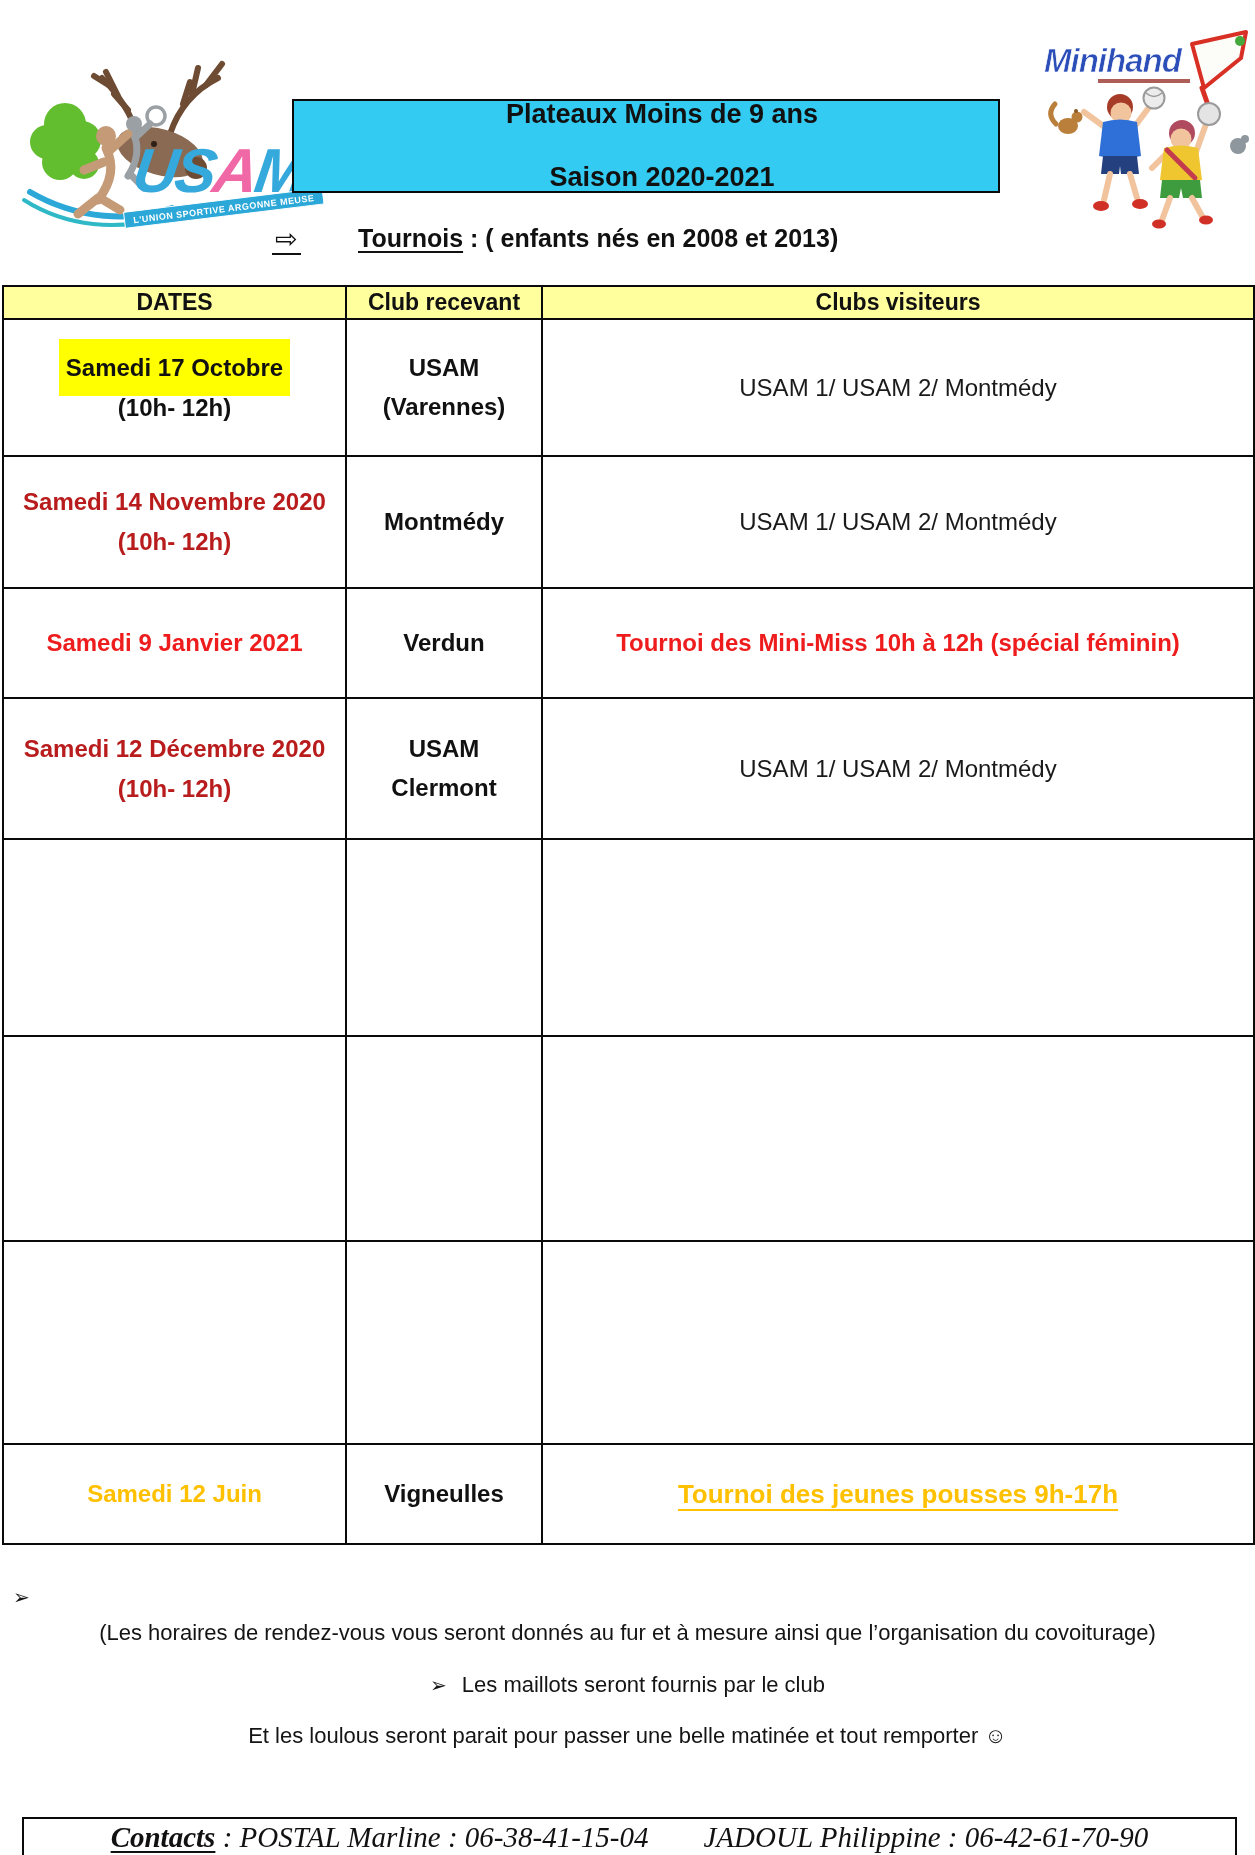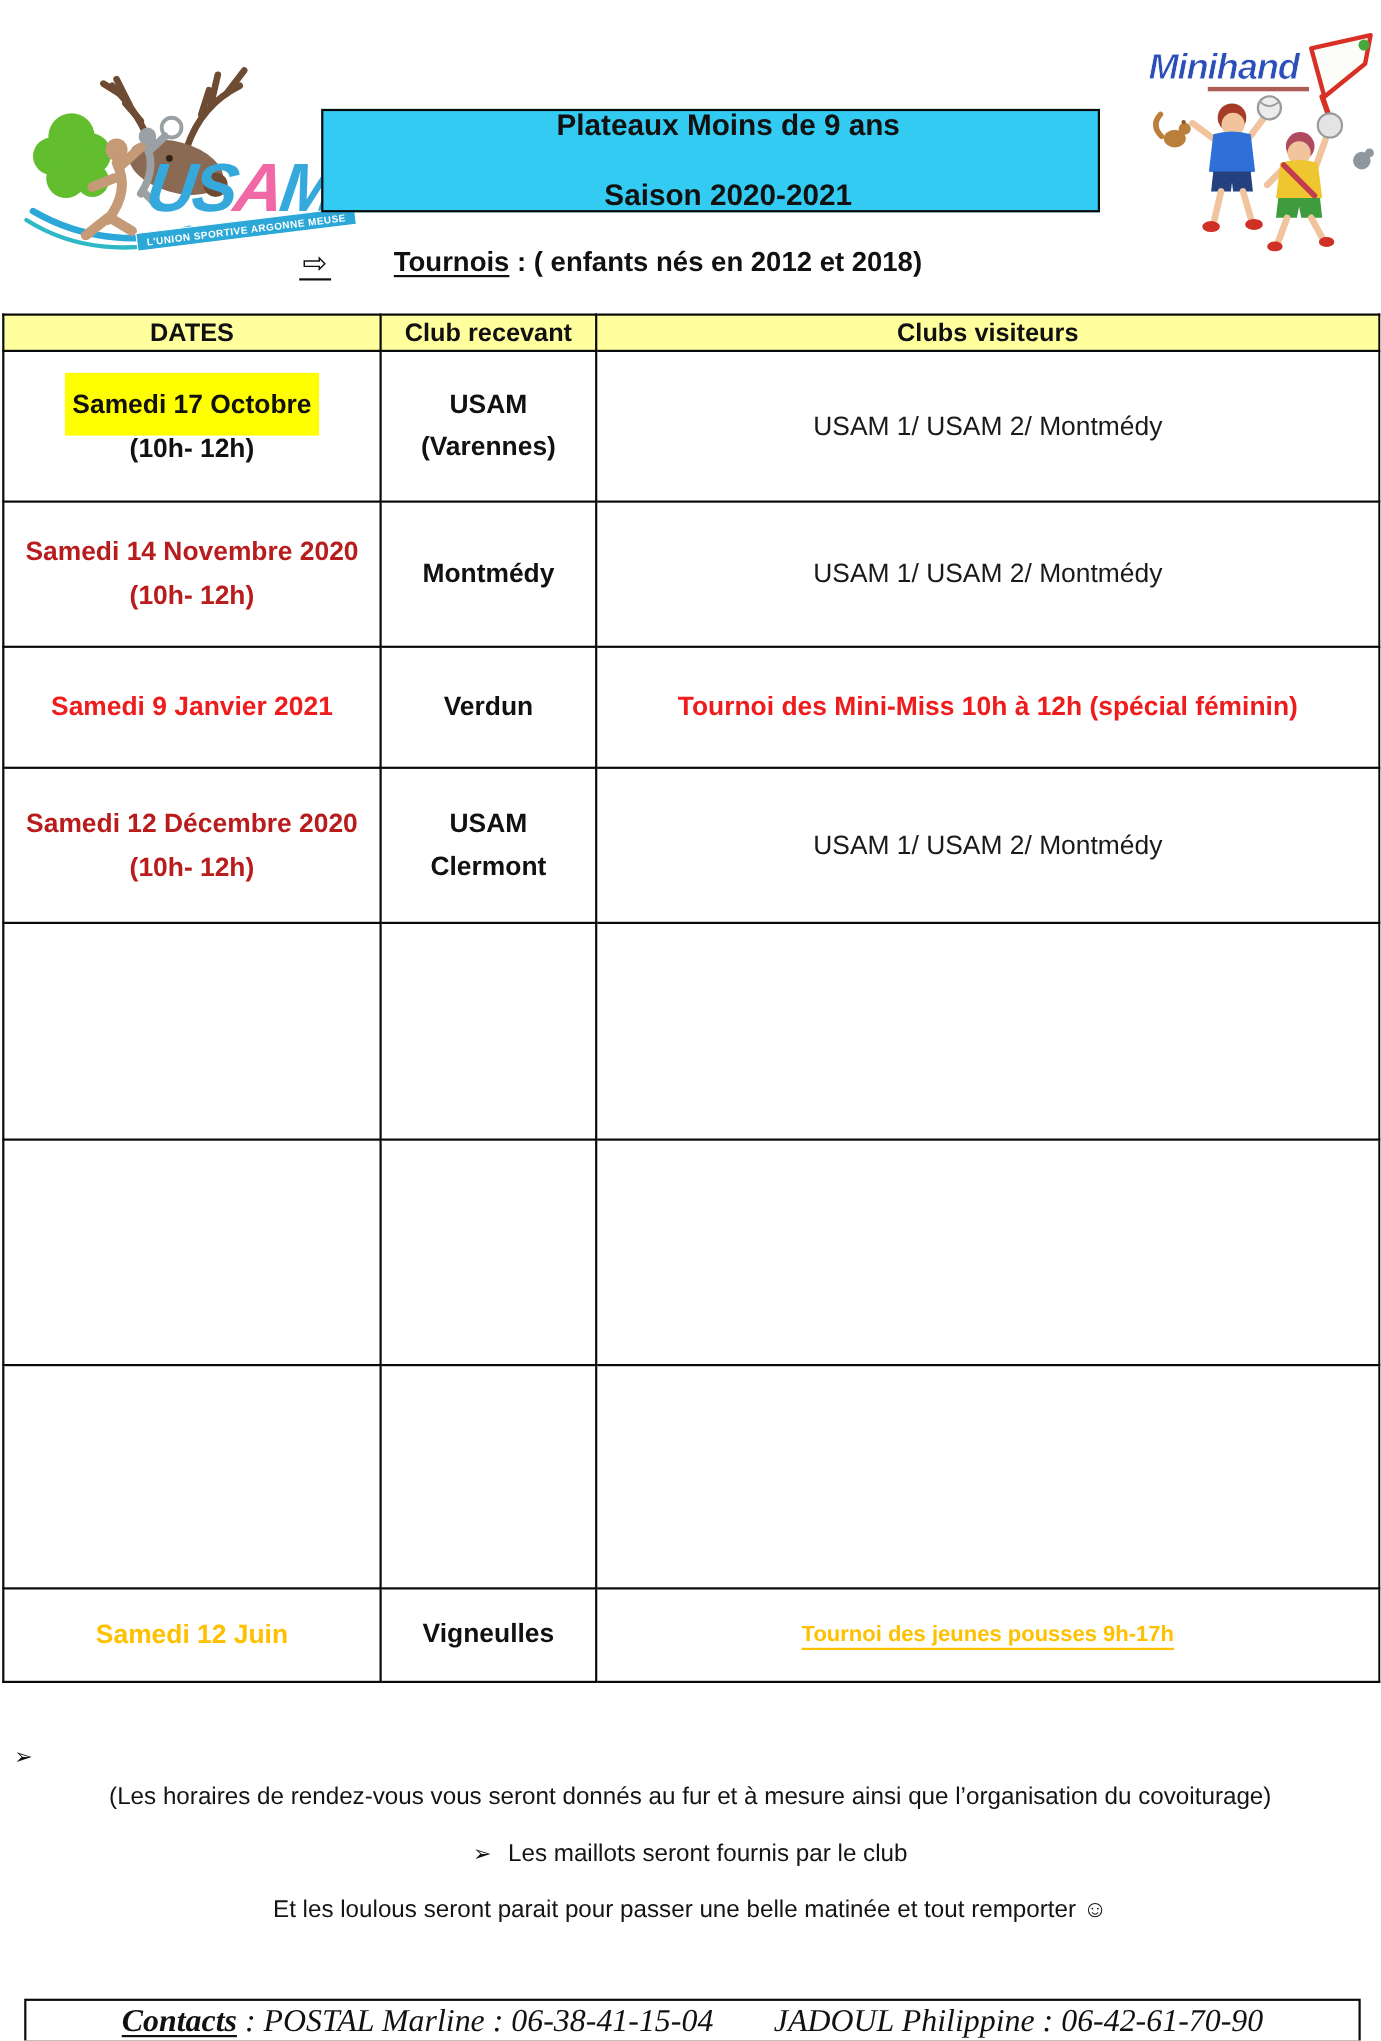--- a/index.html
+++ b/index.html
@@ -33,27 +33,27 @@
   #schedule{
     position:absolute;left:2px;top:285px;width:1251px;
     border-collapse:collapse;table-layout:fixed;
   }
   #schedule th,#schedule td{
     border:2px solid #0a0a0a;text-align:center;vertical-align:middle;padding:0 6px;
   }
   #schedule th{background:#FFFF9E;font-size:23px;font-weight:bold;}
   tr.rh{height:33px;}
   tr.r1{height:137px;} tr.r2{height:132px;} tr.r3{height:110px;} tr.r4{height:141px;}
-  tr.r5{height:197px;} tr.r6{height:205px;} tr.r7{height:203px;} tr.r8{height:85px;}
+  tr.r5{height:197px;} tr.r6{height:205px;} tr.r7{height:203px;} tr.r8{height:100px;}
   .date{font-weight:bold;font-size:24px;line-height:1.65;}
   .host{font-weight:bold;font-size:24px;line-height:1.6;color:#111;}
   .vis{font-size:24px;font-weight:normal;color:#1a1a1a;}
   .vis-red{font-size:24px;font-weight:bold;color:#EE1C1C;margin-top:31px;}
   .vis-orange{
-    font-size:20px;font-weight:bold;color:#FFC000;
+    font-size:26px;font-weight:bold;color:#FFC000;
     text-decoration:underline;text-underline-offset:6px;text-decoration-thickness:2px;
   }
   .c-blue{color:#b91c1c;}
   .c-red{color:#EE1C1C;}
   .c-orange{color:#FFC000;}
   .hl{background:#FFFF00;padding:15px 7px;}
 
   
   .note{position:absolute;left:0;width:1255px;text-align:center;font-size:22px;color:#141414;}
   #note1{top:1584px;padding-left:44px;padding-right:8px;box-sizing:border-box;}
@@ -203,21 +203,21 @@
   </svg>
 </div>
 
 <div class="abs" id="title-box">
   <div>Plateaux Moins de 9 ans</div>
   <div>Saison 2020-2021</div>
 </div>
 
 <div class="abs" id="tournois">
   <span class="arrow">⇨</span>
-  <span class="txt"><span class="u">Tournois</span><span> : ( enfants nés en 2012 et 2018)</span></span>
+  <span class="txt"><span class="u">Tournois</span><span> : ( enfants nés en 2008 et 2013)</span></span>
 </div>
 
 <table id="schedule">
   <colgroup>
       <col style="width:343px">
       <col style="width:196px">
       <col style="width:712px">
     </colgroup>
   <thead>
     <tr class="rh">

